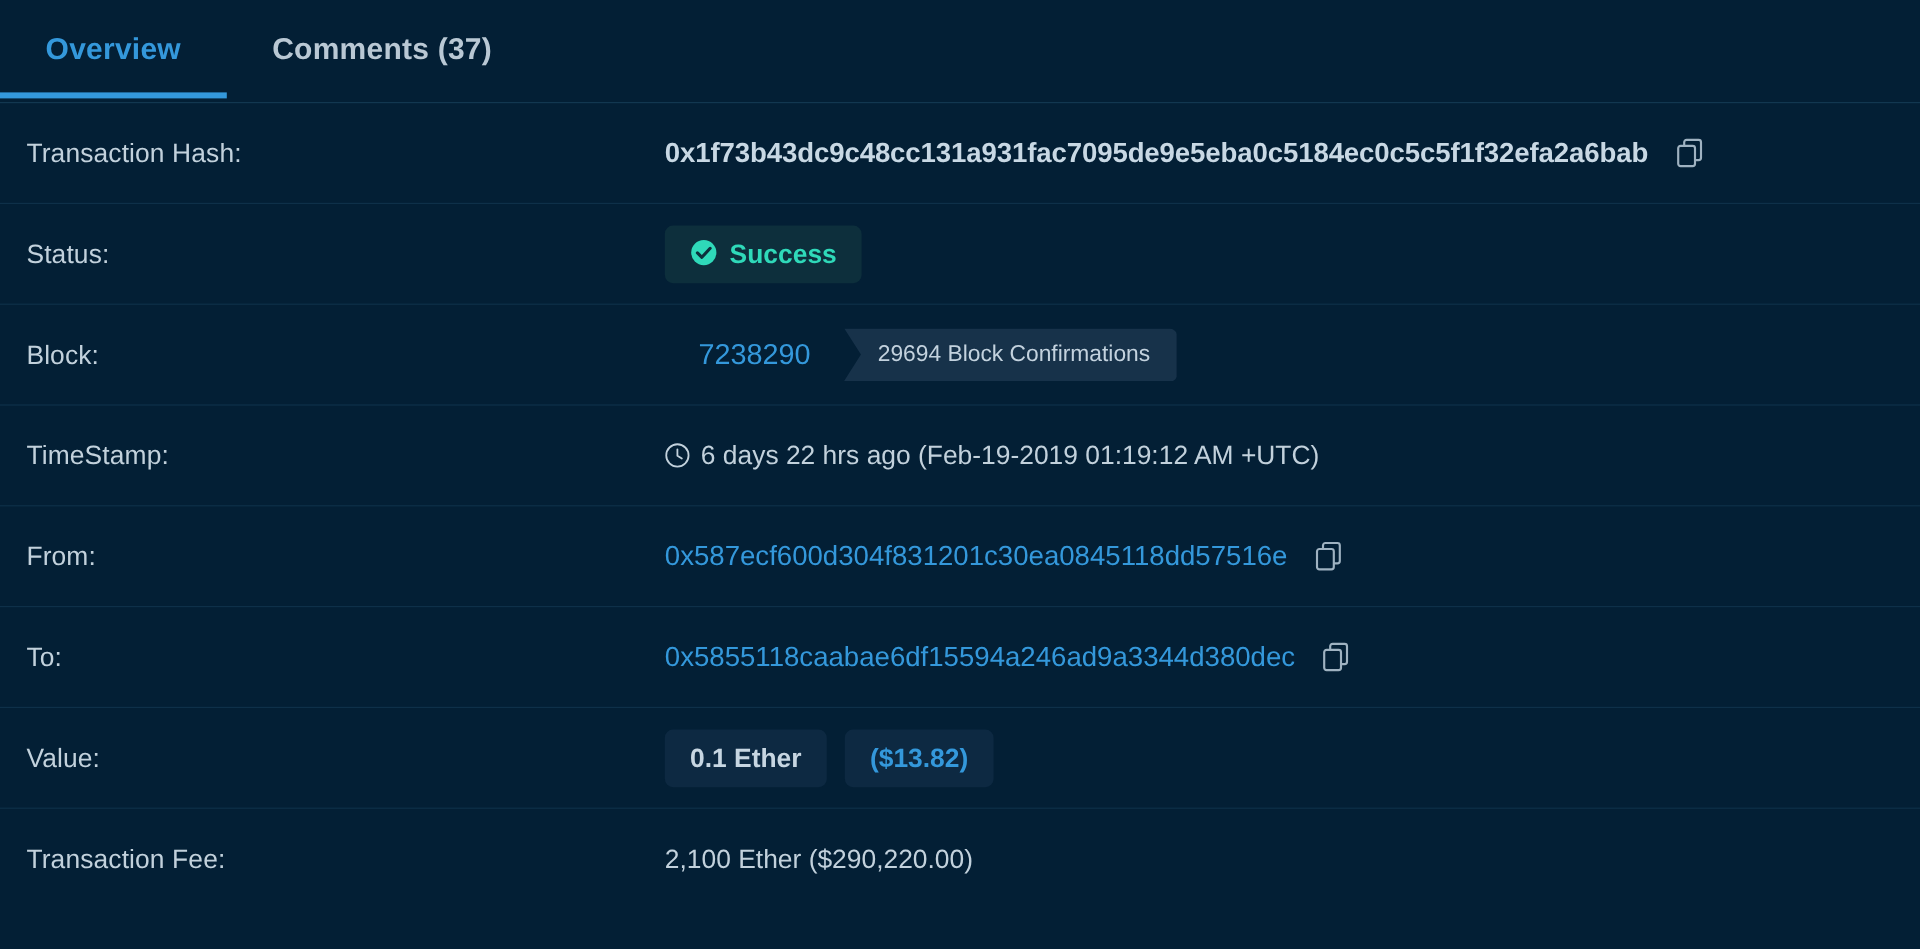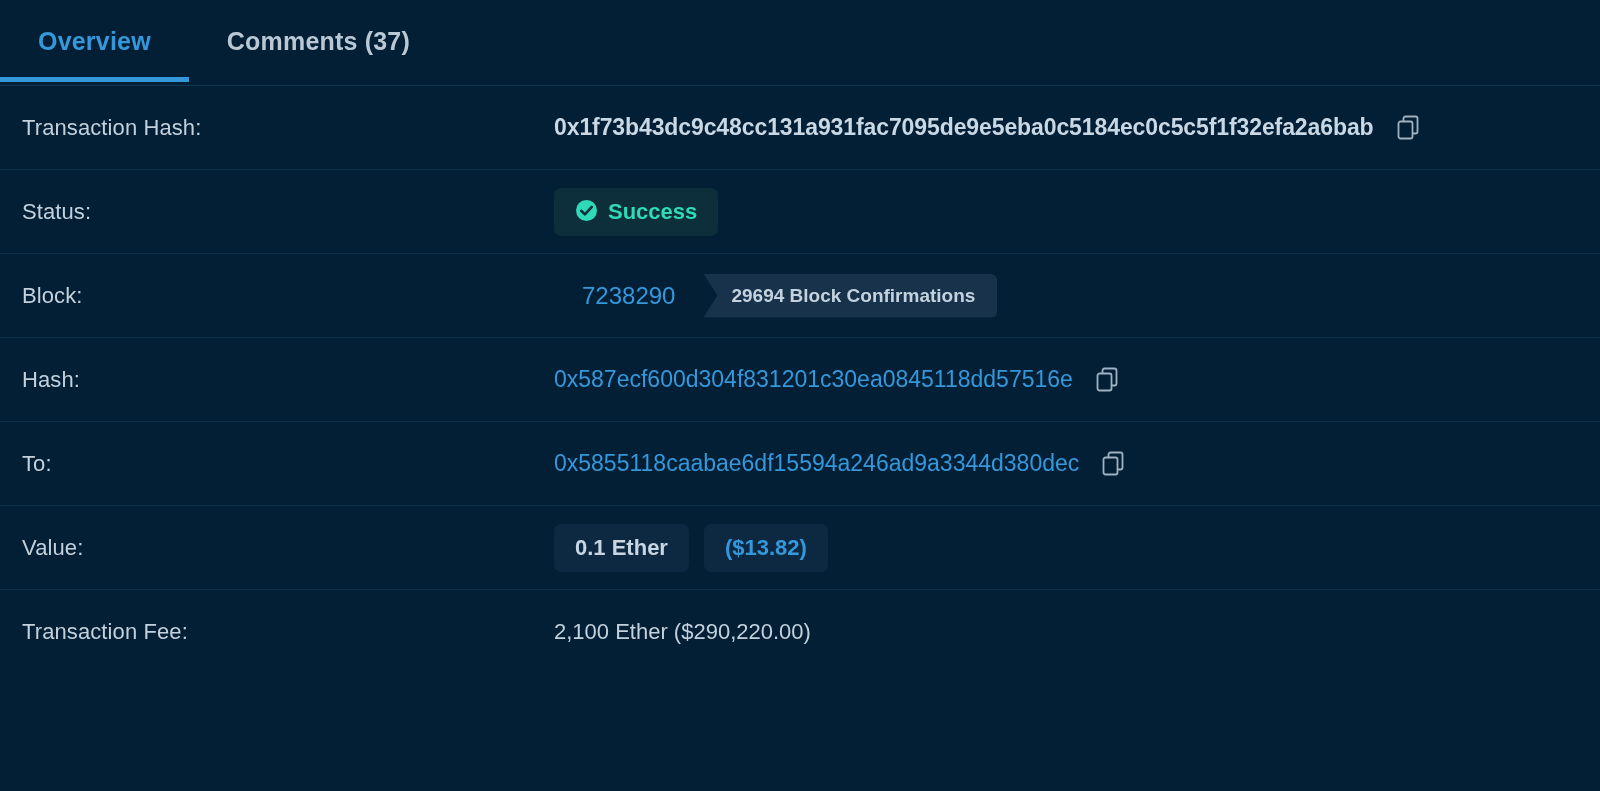--- a/index.html
+++ b/index.html
@@ -160,21 +160,21 @@
     align-items: center;
     gap: 16px;
     margin-left: 28px;
   }
   .confirm-badge {
     display: inline-flex;
     align-items: center;
     background: #17324a;
     color: #c3d2de;
     font-size: 19px;
-    font-weight: bold;
+    font-weight: normal;
     height: 44px;
     padding: 0 22px 0 16px;
     border-radius: 0 6px 6px 0;
     position: relative;
     margin-left: 12px;
     -webkit-clip-path: polygon(0 0, 100% 0, 100% 100%, 0 100%, 14px 50%);
     clip-path: polygon(0 0, 100% 0, 100% 100%, 0 100%, 14px 50%);
     padding-left: 28px;
     white-space: nowrap;
   }
@@ -256,23 +256,35 @@
     <div class="row">
       <div class="row-label">Block:</div>
       <div class="row-value">
         <span class="block-wrap">
           <a class="link blocknum">7238290</a>
           <span class="confirm-badge">29694 Block Confirmations</span>
         </span>
       </div>
     </div>
 
-
-    <div class="row">
-      <div class="row-label">Hash:</div>
+    <div class="row">
+      <div class="row-label">TimeStamp:</div>
+      <div class="row-value">
+        <span class="clock-icon">
+          <svg width="21" height="21" viewBox="0 0 21 21">
+            <circle cx="10.5" cy="10.5" r="9.3" stroke="#c2d1dc" stroke-width="1.5" fill="none"></circle>
+            <path d="M10.5 5.4 V10.8 L14.2 13.1" stroke="#c2d1dc" stroke-width="1.5" fill="none" stroke-linecap="round" stroke-linejoin="round"></path>
+          </svg>
+        </span>
+        <span class="plain">6 days 22 hrs ago (Feb-19-2019 01:19:12 AM +UTC)</span>
+      </div>
+    </div>
+
+    <div class="row">
+      <div class="row-label">From:</div>
       <div class="row-value">
         <a class="link">0x587ecf600d304f831201c30ea0845118dd57516e</a>
         <span class="copy-icon">
           <svg width="24" height="26" viewBox="0 0 24 26" fill="none">
             <rect x="6.5" y="1.5" width="14" height="17" rx="2" stroke="#9fb2c1" stroke-width="1.8"></rect>
             <rect x="1.5" y="6.5" width="14" height="17" rx="2" fill="#031f35" stroke="#9fb2c1" stroke-width="1.8"></rect>
           </svg>
         </span>
       </div>
     </div>

